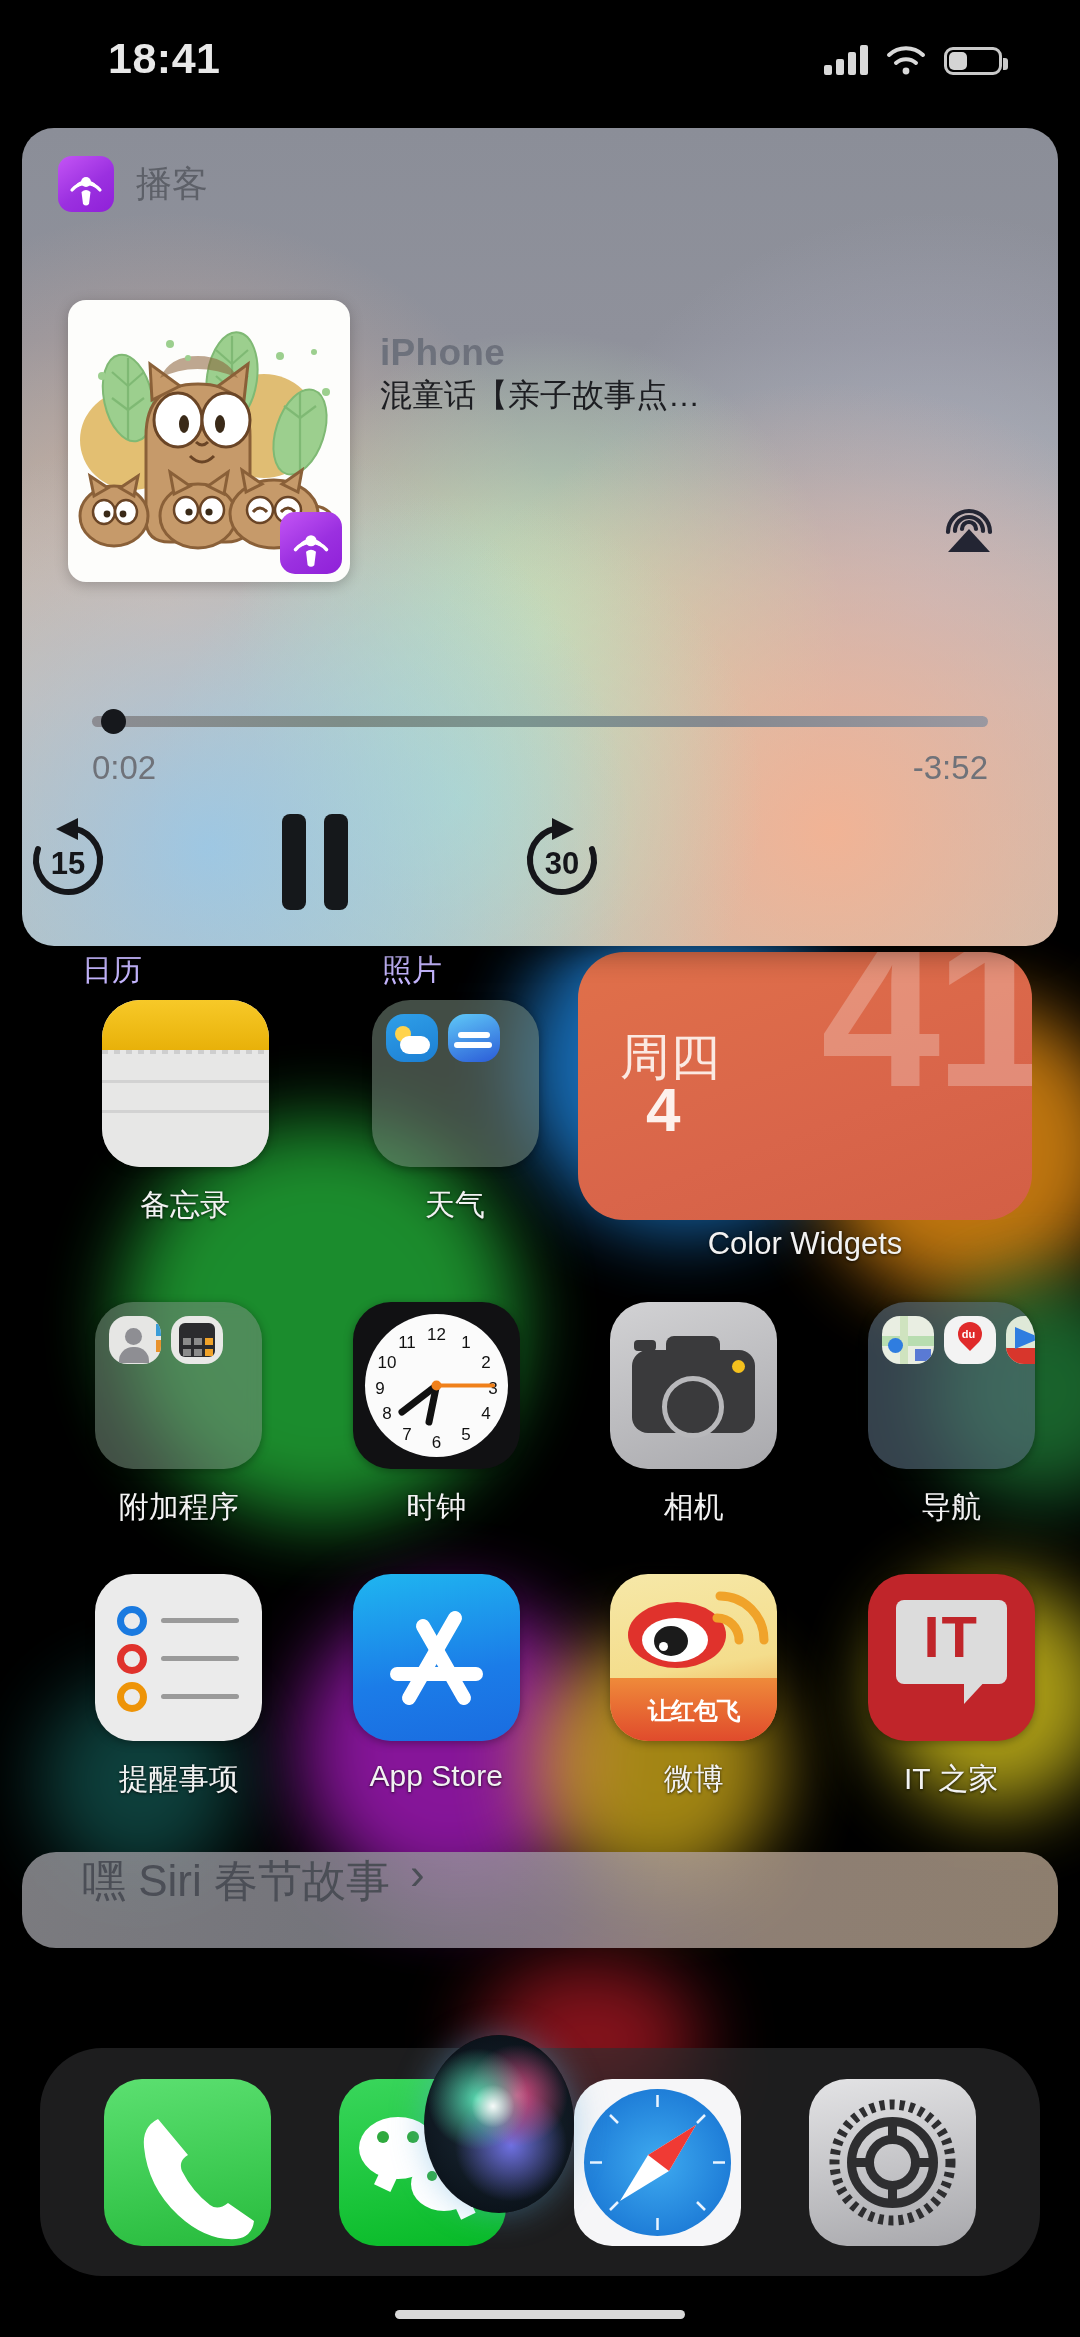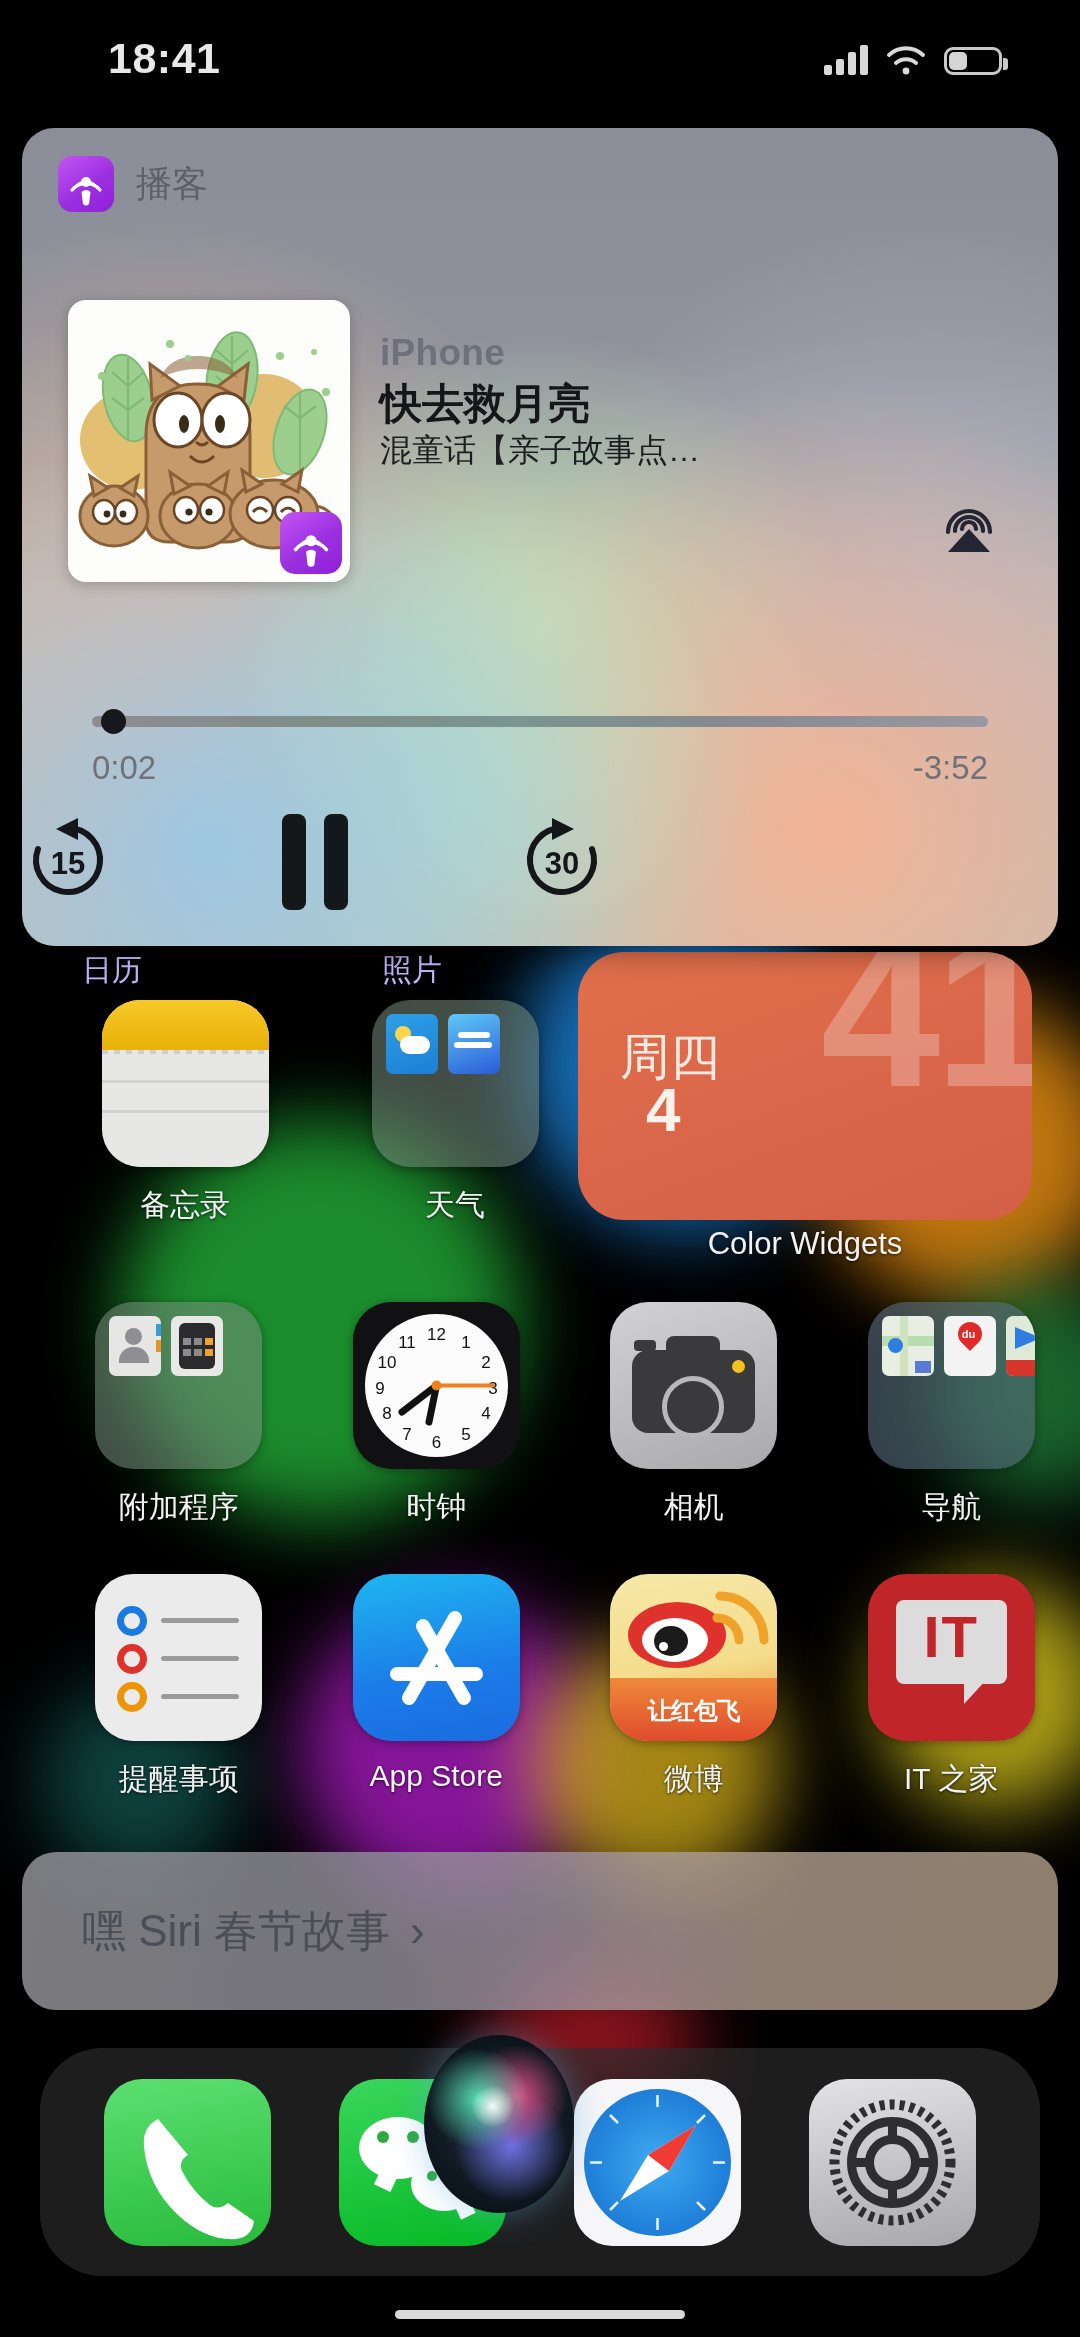--- a/index.html
+++ b/index.html
@@ -90,42 +90,42 @@
   
   #home { position:absolute; left:0; top:0; width:1080px; height:2337px; z-index:10; }
   .grid-row { position:absolute; left:0; width:1080px; display:flex; }
   .app { width:270px; display:flex; flex-direction:column; align-items:center; }
   .app-icon { width:167px; height:167px; border-radius:38px; position:relative; overflow:hidden;
     box-shadow:0 2px 10px rgba(0,0,0,.35); }
   .app-label { margin-top:18px; font-size:30px; color:#f2f2f2; text-shadow:0 1px 3px rgba(0,0,0,.75);
     white-space:nowrap; }
   .folder { background:rgba(120,140,125,.55); backdrop-filter:blur(8px); }
   .folder-inner { position:absolute; left:14px; top:14px; display:flex; gap:10px; }
-  .mini { width:52px; height:60px; border-radius:7px; overflow:hidden; position:relative; }
+  .mini { width:52px; height:48px; border-radius:18px; overflow:hidden; position:relative; }
 
   
   .cut-label { position:absolute; font-size:30px; color:#c4b5fd; text-shadow:0 1px 3px rgba(0,0,0,.7); }
 
   
   #color-widget {
     position:absolute; left:578px; top:952px; width:454px; height:268px;
     border-radius:46px; background:linear-gradient(160deg,#e0704a 0%,#d9654a 60%,#d35f45 100%);
     overflow:hidden;
   }
   #cw-big { position:absolute; right:-16px; top:-48px; font-size:215px; font-weight:700;
     color:rgba(255,255,255,.26); letter-spacing:-6px; line-height:1; }
   #cw-weekday { position:absolute; left:42px; top:72px; font-size:50px; color:#fbe9e2; font-weight:400; }
   #cw-day { position:absolute; left:68px; top:122px; font-size:62px; font-weight:700; color:#fdf1ec; }
   #cw-label { position:absolute; left:578px; top:1226px; width:454px; text-align:center;
     font-size:31px; color:#f2f2f2; text-shadow:0 1px 3px rgba(0,0,0,.7); }
 
   
   #siri-suggestion {
-    position:absolute; left:22px; top:1852px; width:1036px; height:158px; z-index:20;
-    border-radius:34px; display:flex; align-items:center; padding-left:60px;
+    position:absolute; left:22px; top:1852px; width:1036px; height:96px; z-index:20;
+    border-radius:34px; display:flex; align-items:flex-start; padding-left:60px;
     background:linear-gradient(100deg, rgba(150,150,155,.82) 0%, rgba(146,146,154,.8) 30%,
       rgba(163,152,166,.78) 52%, rgba(197,176,160,.72) 72%, rgba(208,186,162,.68) 100%);
     backdrop-filter:blur(22px);
   }
   #siri-text { font-size:44px; color:#4b4e56; }
   #siri-chevron { margin-left:20px; font-size:44px; color:#4b4e56; line-height:1; }
 
   
   #dock {
     position:absolute; left:40px; top:2048px; width:1000px; height:228px; z-index:20;
@@ -497,21 +497,20 @@
           <path d="M20 29 a11.5 11.5 0 0 1 16 0"></path>
         </g>
         <circle cx="28" cy="26" r="5" fill="#fff"></circle>
         <path d="M23.5 36 q4.5 -4 9 0 l-1.5 12 q-3 3 -6 0 z" fill="#fff"></path>
       </svg>
     </div>
   </div>
 
   <div id="np-meta">
     <div id="np-device">iPhone</div>
-    <div id="np-title">快去救月亮</div>
     <div id="np-subtitle">混童话【亲子故事点…</div>
   </div>
 
   <div id="airplay-btn">
     <svg width="62" height="62" viewBox="0 0 62 62">
       <g fill="none" stroke="#232533" stroke-width="4.2" stroke-linecap="round">
         <path d="M10 36 a21 21 0 0 1 42 0"></path>
         <path d="M17 35 a14 14 0 0 1 28 0"></path>
         <path d="M24 33 a7 7 0 0 1 14 0"></path>
       </g>

